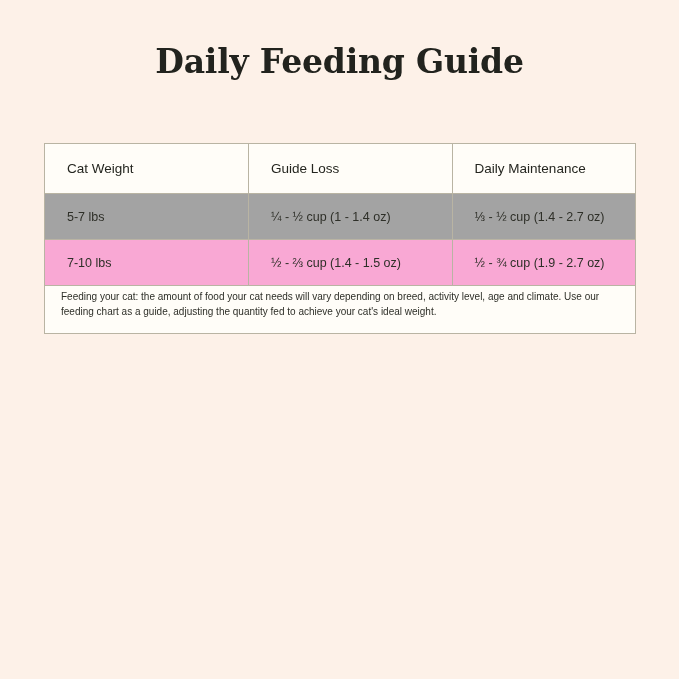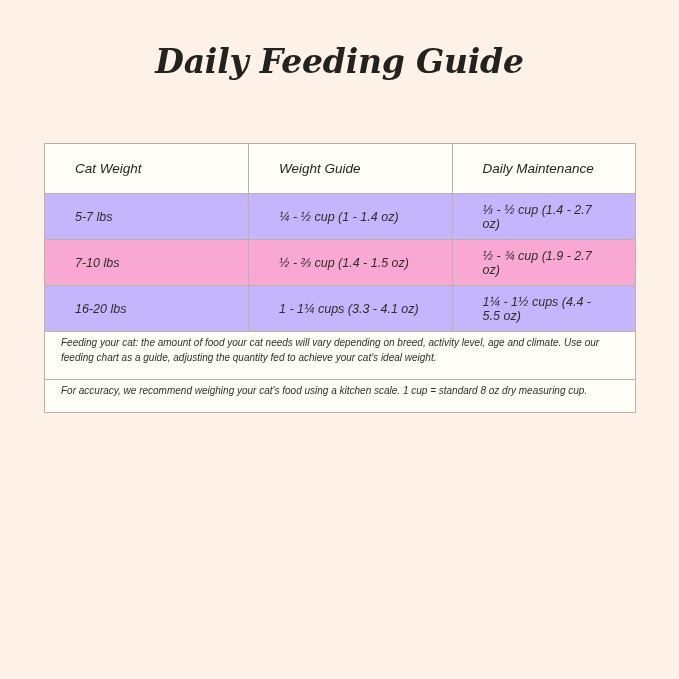--- a/index.html
+++ b/index.html
@@ -12,21 +12,20 @@
     background: #fdf1e8;
     font-family: "Liberation Sans", sans-serif;
     color: #2b2b26;
     overflow: hidden;
   }
   .page {
     position: relative;
     width: 679px;
     height: 679px;
     box-sizing: border-box;
-    font-style: italic;
   }
   .title {
     text-align: center;
     font-family: "DejaVu Serif", serif;
     font-weight: bold;
     font-size: 33px;
     letter-spacing: -0.2px;
     color: #22231e;
     margin: 0;
     padding-top: 42px;
@@ -43,37 +42,37 @@
   table {
     border-collapse: collapse;
     width: 100%;
     table-layout: fixed;
   }
   th, td {
     text-align: left;
     vertical-align: middle;
     font-size: 12.5px;
     color: #2e2f28;
-    padding: 0 30px;
+    padding: 0 22px;
     height: 45px;
     border-right: 1px solid #b9b4a3;
     border-bottom: 1px solid #b9b4a3;
   }
   th:last-child, td:last-child {
     border-right: none;
   }
   thead th {
     font-size: 13.5px;
     font-weight: normal;
     height: 49px;
     background: #fffdf8;
     color: #24251f;
   }
   tbody tr.shaded td {
-    background: #c4b5fd;
+    background: #a3a3a3;
   }
   tbody tr.plain td {
     background: #f9a8d4;
   }
   col.c1 { width: 34.5%; }
   col.c2 { width: 34.5%; }
   col.c3 { width: 31%; }
   .notes {
     background: #fffdf8;
   }
@@ -98,41 +97,35 @@
   <div class="table-wrap">
     <table>
       <colgroup>
         <col class="c1">
         <col class="c2">
         <col class="c3">
       </colgroup>
       <thead>
         <tr>
           <th>Cat Weight</th>
-          <th>Weight Guide</th>
+          <th>Guide Loss</th>
           <th>Daily Maintenance</th>
         </tr>
       </thead>
       <tbody>
         <tr class="shaded">
           <td>5-7 lbs</td>
           <td>¼ - ½ cup (1 - 1.4 oz)</td>
           <td>⅓ - ½ cup (1.4 - 2.7 oz)</td>
         </tr>
         <tr class="plain">
           <td>7-10 lbs</td>
           <td>½ - ⅔ cup (1.4 - 1.5 oz)</td>
           <td>½ - ¾ cup (1.9 - 2.7 oz)</td>
         </tr>
-        <tr class="shaded">
-          <td>16-20 lbs</td>
-          <td>1 - 1¼ cups (3.3 - 4.1 oz)</td>
-          <td>1¼ - 1½ cups (4.4 - 5.5 oz)</td>
-        </tr>
       </tbody>
     </table>
     <div class="notes">
       <div class="note">Feeding your cat: the amount of food your cat needs will vary depending on breed, activity level, age and climate. Use our feeding chart as a guide, adjusting the quantity fed to achieve your cat's ideal weight.</div>
-      <div class="note">For accuracy, we recommend weighing your cat's food using a kitchen scale. 1 cup = standard 8 oz dry measuring cup.</div>
     </div>
   </div>
 
 </div>
 
 </body></html>

